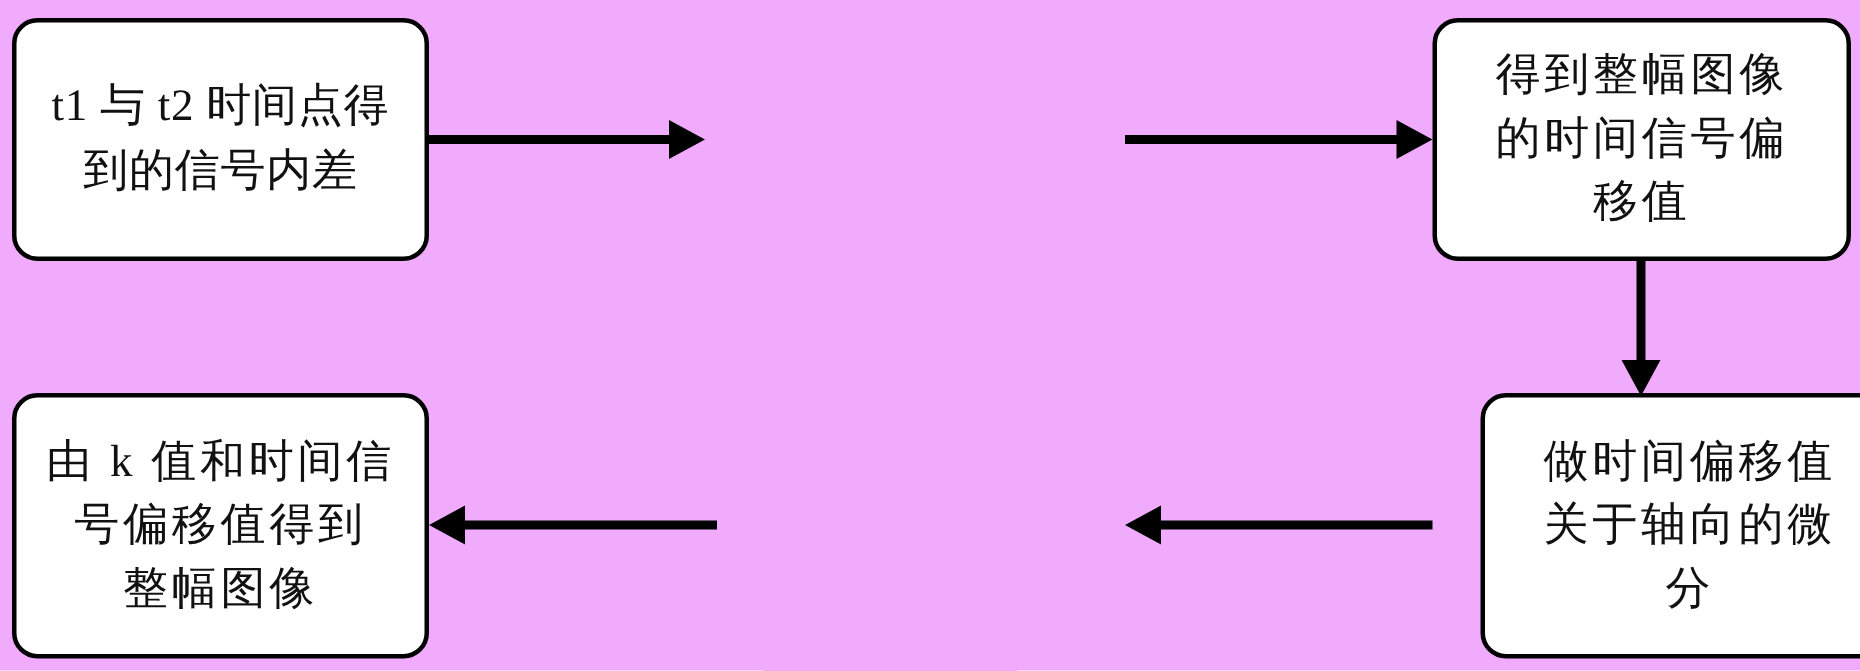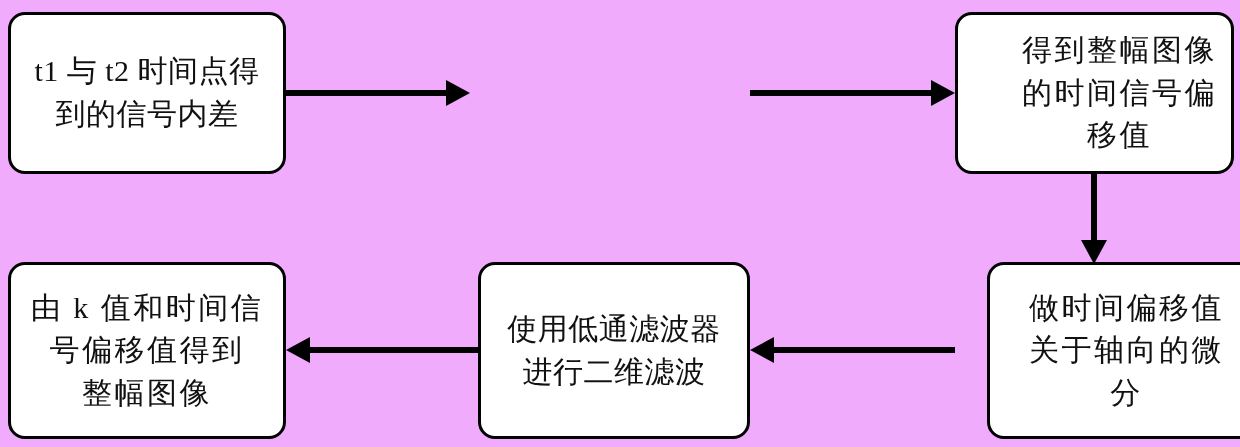--- a/index.html
+++ b/index.html
@@ -30,21 +30,21 @@
     display: block;
     font-size: 30px;
     line-height: 1.42;
     color: #111111;
     letter-spacing: 0.5px;
     white-space: pre-line;
     padding: 0 14px;
   }
   .node.n1 { left: 8px;    top: 12px;  width: 278px; height: 162px; }
   .node.n2 { left: 470px;  top: 12px;  width: 280px; height: 162px; }
-  .node.n3 { left: 955px;  top: 12px;  width: 279px; height: 162px; justify-content: flex-end; }
+  .node.n3 { left: 955px;  top: 12px;  width: 279px; height: 162px; }
   .node.n4 { left: 955px;  top: 262px; width: 279px; height: 177px; margin-left: 32px; }
   .node.n5 { left: 478px;  top: 262px; width: 272px; height: 177px; }
   .node.n6 { left: 8px;    top: 262px; width: 278px; height: 177px; }
 
   .node.n3 .node-label,
   .node.n4 .node-label,
   .node.n6 .node-label { letter-spacing: 2.5px; }
 
   
   .conn {
@@ -107,24 +107,20 @@
 的时间信号偏
 移值</span>
   </div>
 
   <div class="node n4">
     <span class="node-label">做时间偏移值
 关于轴向的微
 分</span>
   </div>
 
-  <div class="node n5">
-    <span class="node-label">使用低通滤波器
-进行二维滤波</span>
-  </div>
 
   <div class="node n6">
     <span class="node-label">由 k 值和时间信
 号偏移值得到
 整幅图像</span>
   </div>
 
   <div class="conn conn-h e1-line"></div>
   <div class="arrow arrow-right e1-head"></div>
 

